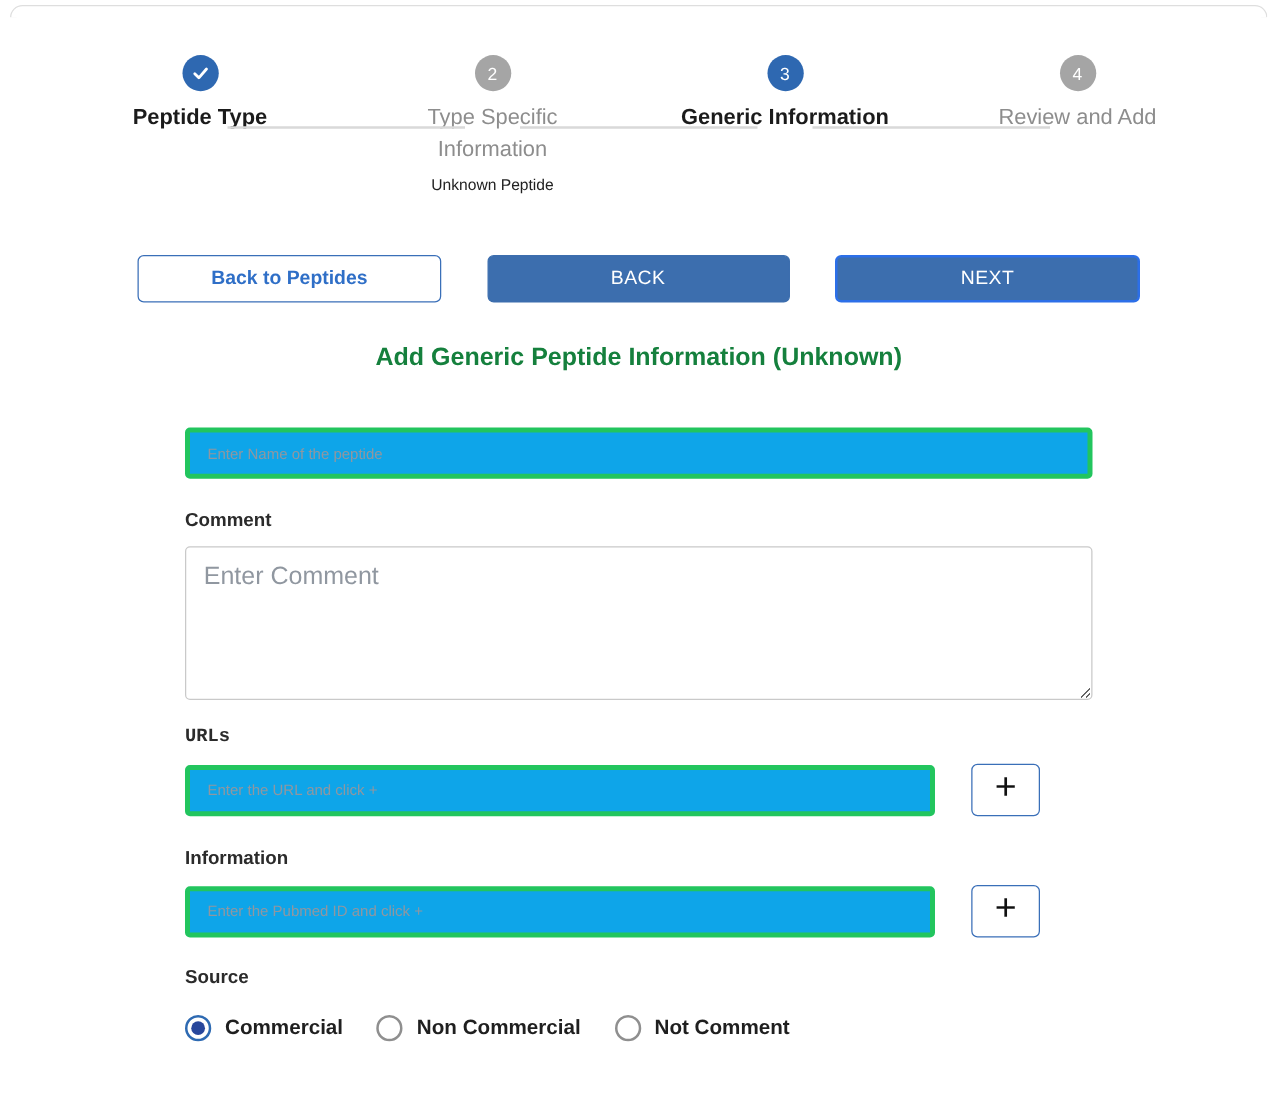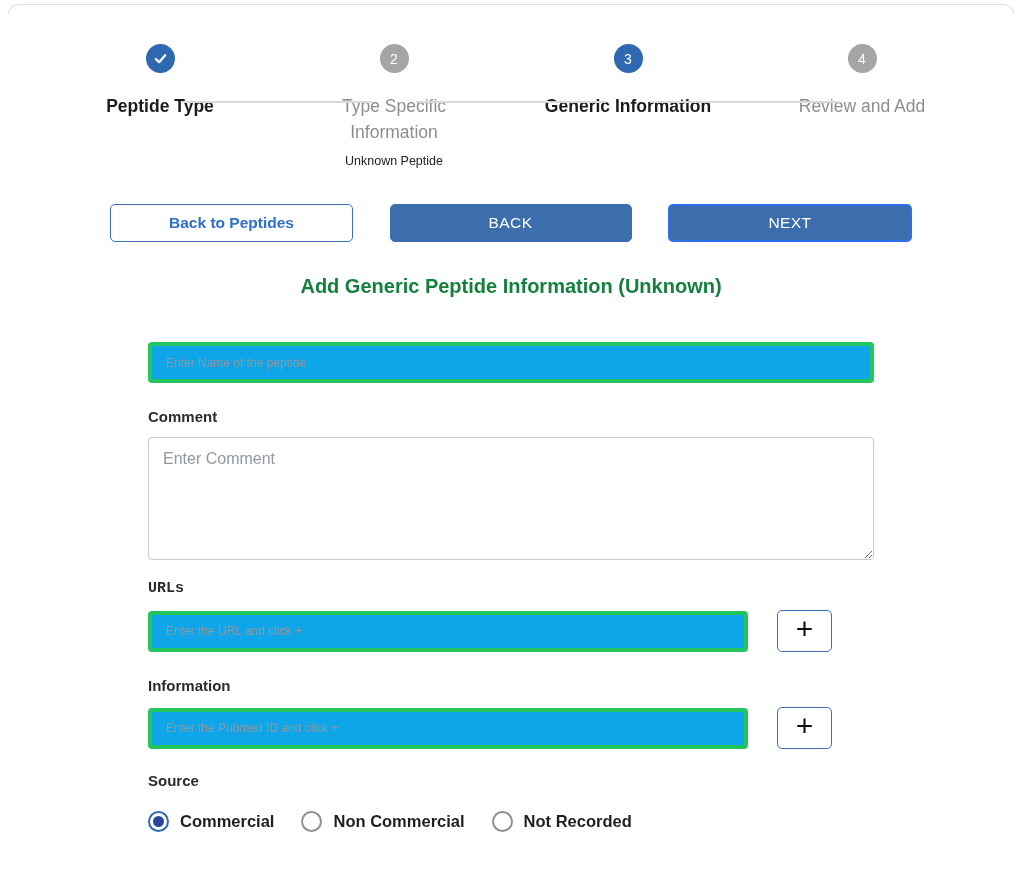--- a/index.html
+++ b/index.html
@@ -25,21 +25,21 @@
   .step-circle {
     width: 29px; height: 29px; border-radius: 50%;
     margin: 0 auto;
     display: flex; align-items: center; justify-content: center;
     color: #ffffff; font-size: 14px; font-weight: 400;
     position: relative; z-index: 2;
   }
   .step.completed .step-circle, .step.active .step-circle { background: #2e68b1; }
   .step.inactive .step-circle { background: #a5a5a5; }
   .step-label {
-    margin: 20px auto 0; max-width: 190px;
+    margin: 7px auto 0; max-width: 190px;
     font-size: 17.5px; line-height: 26px;
   }
   .step.completed .step-label, .step.active .step-label { color: #1b1b1b; font-weight: 700; }
   .step.inactive .step-label { color: #8d8d8d; font-weight: 400; }
   .step-sublabel { margin-top: 9px; font-size: 12.5px; color: #222222; font-weight: 400; }
   .connector {
     position: absolute; top: 57px; height: 2px; background: #d9d9d9; z-index: 1;
   }
   .connector.c1 { left: 139px; width: 190px; }
   .connector.c2 { left: 373px; width: 190px; }
@@ -80,21 +80,21 @@
     width: 100%; height: 41px; margin-top: 13px;
     border: 4px solid #22c55e; border-radius: 4px;
     padding: 0 14px; font-size: 12px; color: #1f1f1f;
     font-family: inherit; outline: none; background: #0ea5e9;
   }
   .text-input::placeholder, .text-area::placeholder { color: #9097a0; opacity: 1; }
   .label-gap { margin-top: 25px; }
   .text-area {
     width: 100%; height: 123px; margin-top: 12px;
     border: 1px solid #c9c9c9; border-radius: 4px;
-    padding: 12px 14px; font-size: 16px; color: #1f1f1f;
+    padding: 12px 14px; font-size: 20px; color: #1f1f1f;
     font-family: inherit; outline: none; resize: both; background: #fff;
   }
   .char-counter {
     margin-top: 5px; text-align: right;
     font-size: 14px; color: #6b6b6b;
   }
   .input-row { display: flex; align-items: center; }
   .input-row .text-input { flex: 0 0 600px; width: 600px; margin-right: 29px; }
   .add-btn {
     width: 55px; height: 42px; margin-top: 13px;
@@ -203,17 +203,17 @@
     <div class="radio-option">
       <span class="radio-circle">
           <span class="radio-dot"></span>
         </span>
       <span class="radio-label">Non Commercial</span>
     </div>
     <div class="radio-option">
       <span class="radio-circle">
           <span class="radio-dot"></span>
         </span>
-      <span class="radio-label">Not Recorded</span>
+      <span class="radio-label">Not Comment</span>
     </div>
   </div>
 
 </div>
 
 </body></html>

